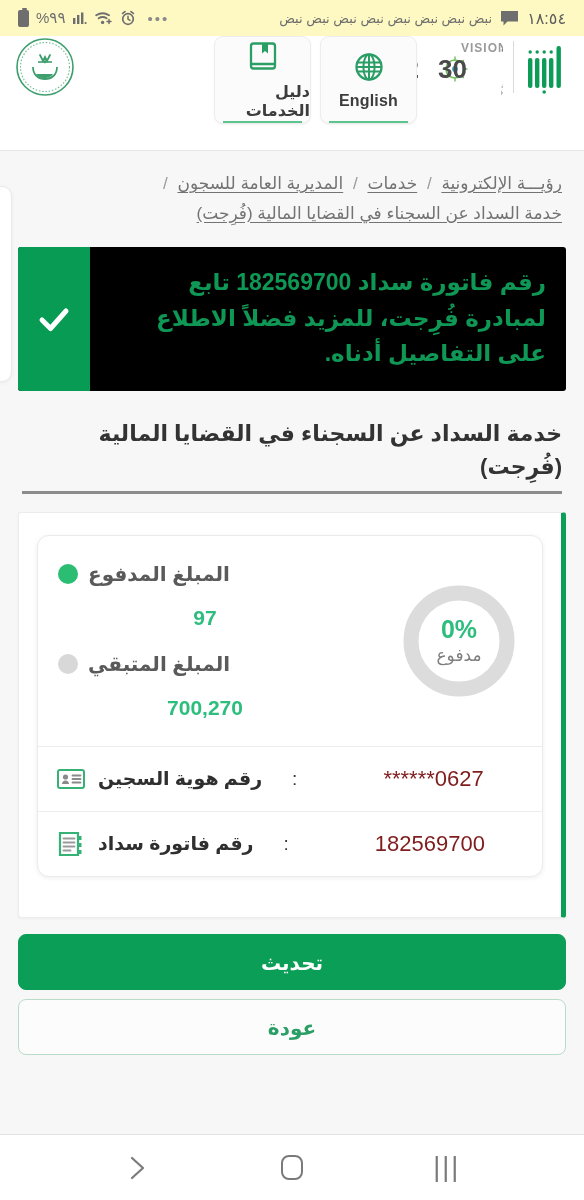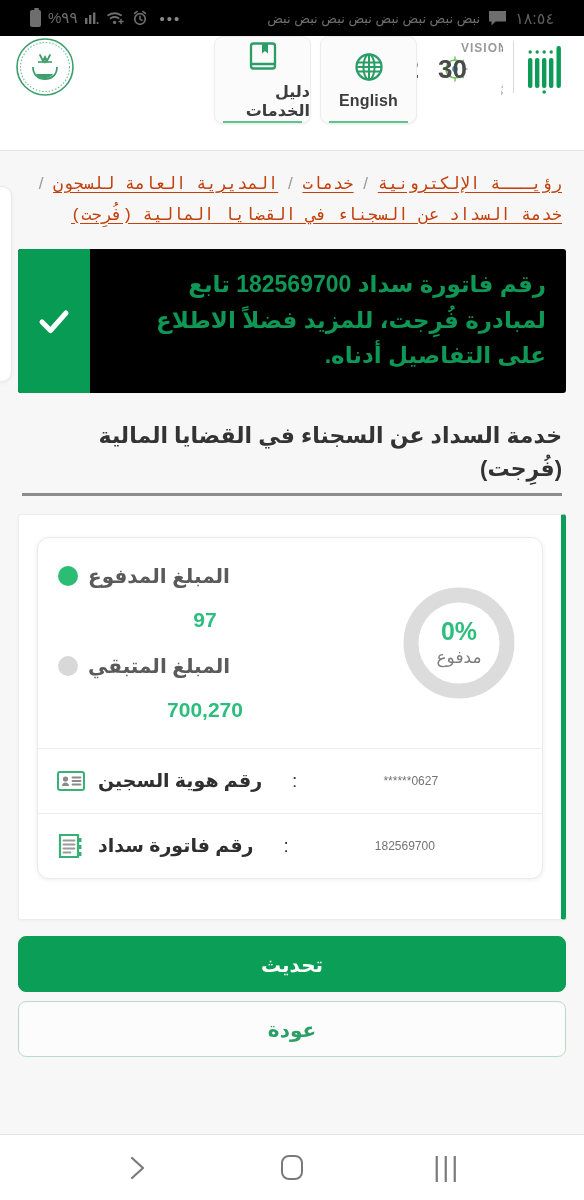--- a/index.html
+++ b/index.html
@@ -17,24 +17,24 @@
     width: 584px;
     height: 1200px;
     background: #f7f7f7;
     display: flex;
     flex-direction: column;
   }
 
   
   .statusbar {
     height: 36px;
-    background: #000000;
-    display: flex;
-    align-items: center;
-    padding: 0 30px;
+    background: #fef9c3;
+    display: flex;
+    align-items: center;
+    padding: 0 18px;
     flex: none;
     direction: ltr;
   }
   .sb-left {
     display: flex;
     align-items: center;
     gap: 7px;
     flex: none;
   }
   .sb-right {
@@ -155,25 +155,24 @@
   }
 
   .breadcrumb {
     padding: 18px 22px 6px 22px;
     text-align: right;
     line-height: 1.75;
     font-size: 17px;
     color: #3c3c3c;
   }
   .bc-link {
-    color: #c2410c;
+    color: #737373;
     text-decoration: underline;
     text-underline-offset: 3px;
     white-space: nowrap;
-    font-family: Liberation Mono, monospace;
   }
   .bc-sep { color: #9b9b9b; padding: 0 5px; }
 
   
   .alert {
     margin: 12px 18px 12px 18px;
     display: flex;
     flex-direction: row-reverse;
     background: #000000;
     border-radius: 3px;
@@ -316,22 +315,22 @@
   }
   .detail-icon { width: 30px; height: 30px; flex: none; }
   .detail-label {
     font-size: 19px;
     color: #2f2f2f;
     font-weight: 600;
     white-space: nowrap;
   }
   .detail-colon { font-size: 19px; color: #3a3a3a; padding: 0 18px; }
   .detail-value {
-    font-size: 12px;
-    color: #737373;
+    font-size: 22px;
+    color: #7f1d1d;
     direction: ltr;
     unicode-bidi: embed;
     margin-right: auto;
     padding-left: 56px;
   }
 
   
   .actions { margin: 16px 18px 0 18px; }
   .btn {
     display: block;

